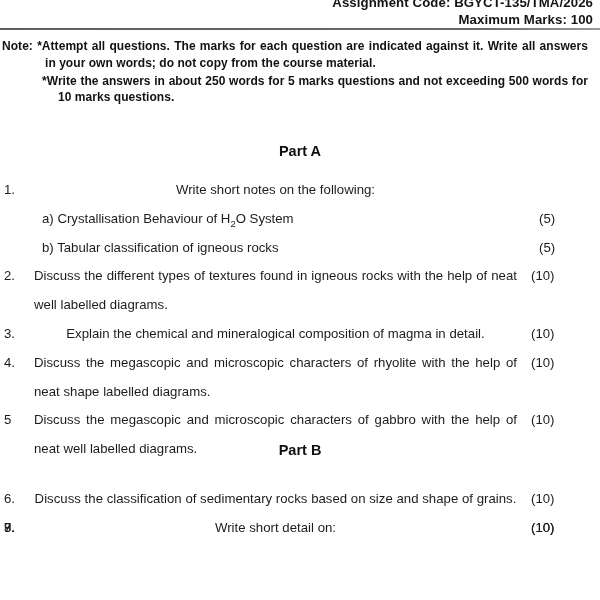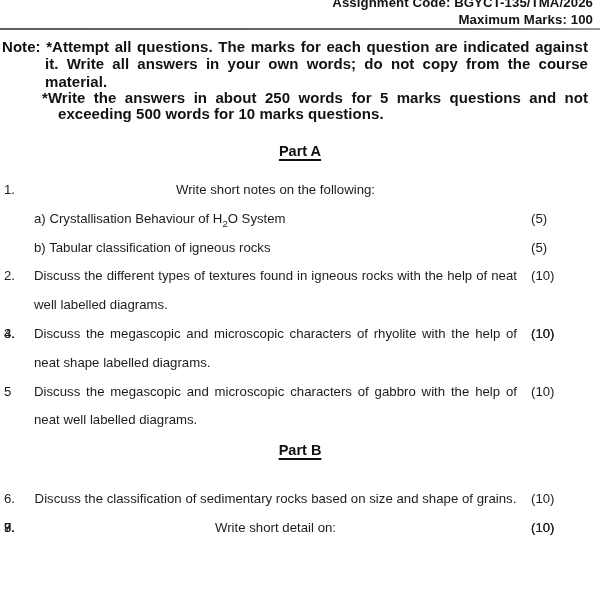--- a/index.html
+++ b/index.html
@@ -54,21 +54,21 @@
     background: linear-gradient(to right, #5f5f5f 0%, #686868 78%, #9a9a9a 100%);
   }
 
   
   .note-block {
     position: absolute;
     left: 2px;
     top: 38px;
     width: 586px;
     font-weight: bold;
-    font-size: 15px;
+    font-size: 12px;
     color: #121212;
   }
   .note-p1 {
     margin: 0;
     padding-left: 43px;
     text-indent: -43px;
     text-align: justify;
     line-height: 17.4px;
     letter-spacing: 0.05px;
   }
@@ -86,21 +86,20 @@
   .part-heading {
     position: absolute;
     left: 0;
     width: 600px;
     text-align: center;
     font-weight: bold;
     font-size: 14.5px;
     color: #101010;
   }
   .part-heading span {
-    text-decoration: underline;
     text-underline-offset: 2.5px;
     text-decoration-thickness: 1.6px;
   }
   #part-a-heading { top: 143px; }
   #part-b-heading { top: 442px; }
 
   
   .qlist {
     position: absolute;
     left: 0;
@@ -137,21 +136,21 @@
     position: absolute;
     left: 531px;
     top: 0;
     width: 50px;
     text-align: left;
     font-size: 13.2px;
     line-height: 28.8px;
     color: #1c1c1c;
   }
 
-  .subrow { position: relative; width: 576px; }
+  .subrow { position: relative; width: 576px; margin-left: 8px; }
   .subtext {
     margin: 0;
     padding: 0 0 0 34px;
     width: 483px;
     font-size: 13.2px;
     line-height: 28.8px;
     color: #1c1c1c;
   }
   sub { font-size: 0.72em; line-height: 0; }
 </style>
@@ -194,20 +193,21 @@
     </div>
 
     <div class="qrow">
       <span class="qnum">2.</span>
       <p class="qtext justify">Discuss the different types of textures found in igneous rocks with the help of neat well labelled diagrams.</p>
       <span class="qmarks">(10)</span>
     </div>
 
     <div class="qrow">
       <span class="qnum">3.</span>
+      <p class="qtext plain">Explain the chemical and mineralogical composition of magma in detail.</p>
       <span class="qmarks">(10)</span>
     </div>
 
     <div class="qrow">
       <span class="qnum">4.</span>
       <p class="qtext justify">Discuss the megascopic and microscopic characters of rhyolite with the help of neat shape labelled diagrams.</p>
       <span class="qmarks">(10)</span>
     </div>
 
     <div class="qrow">

